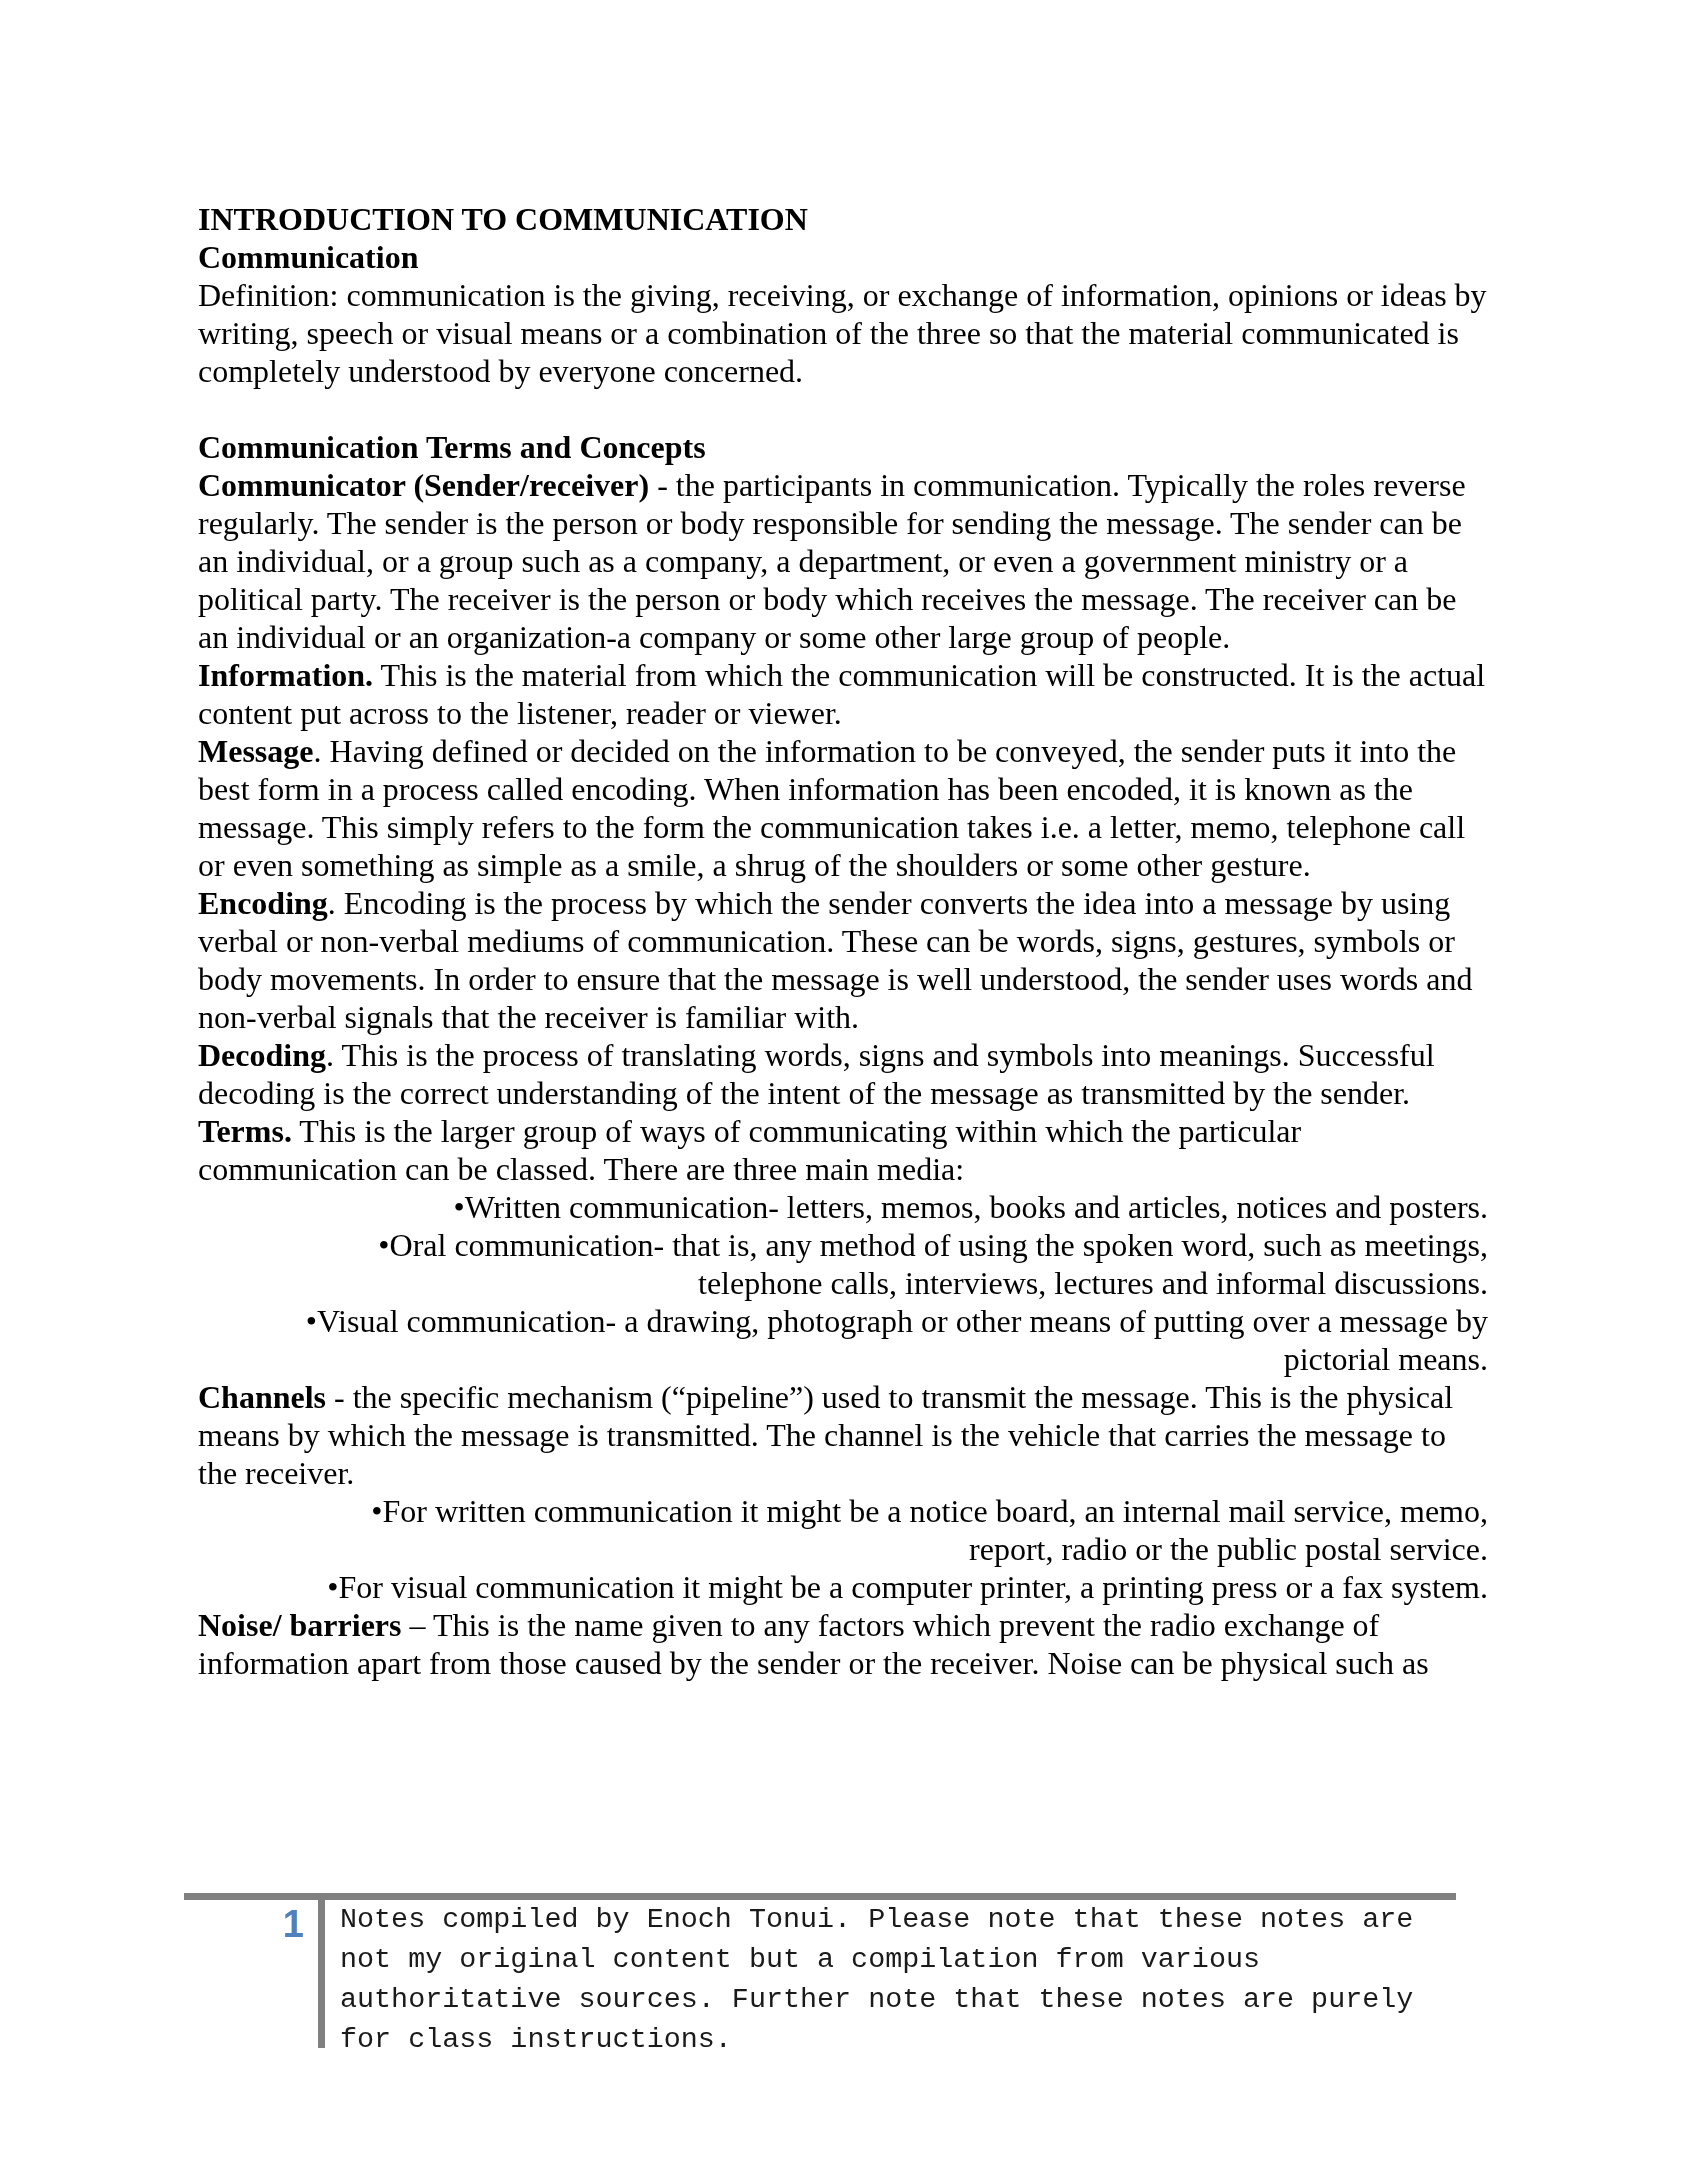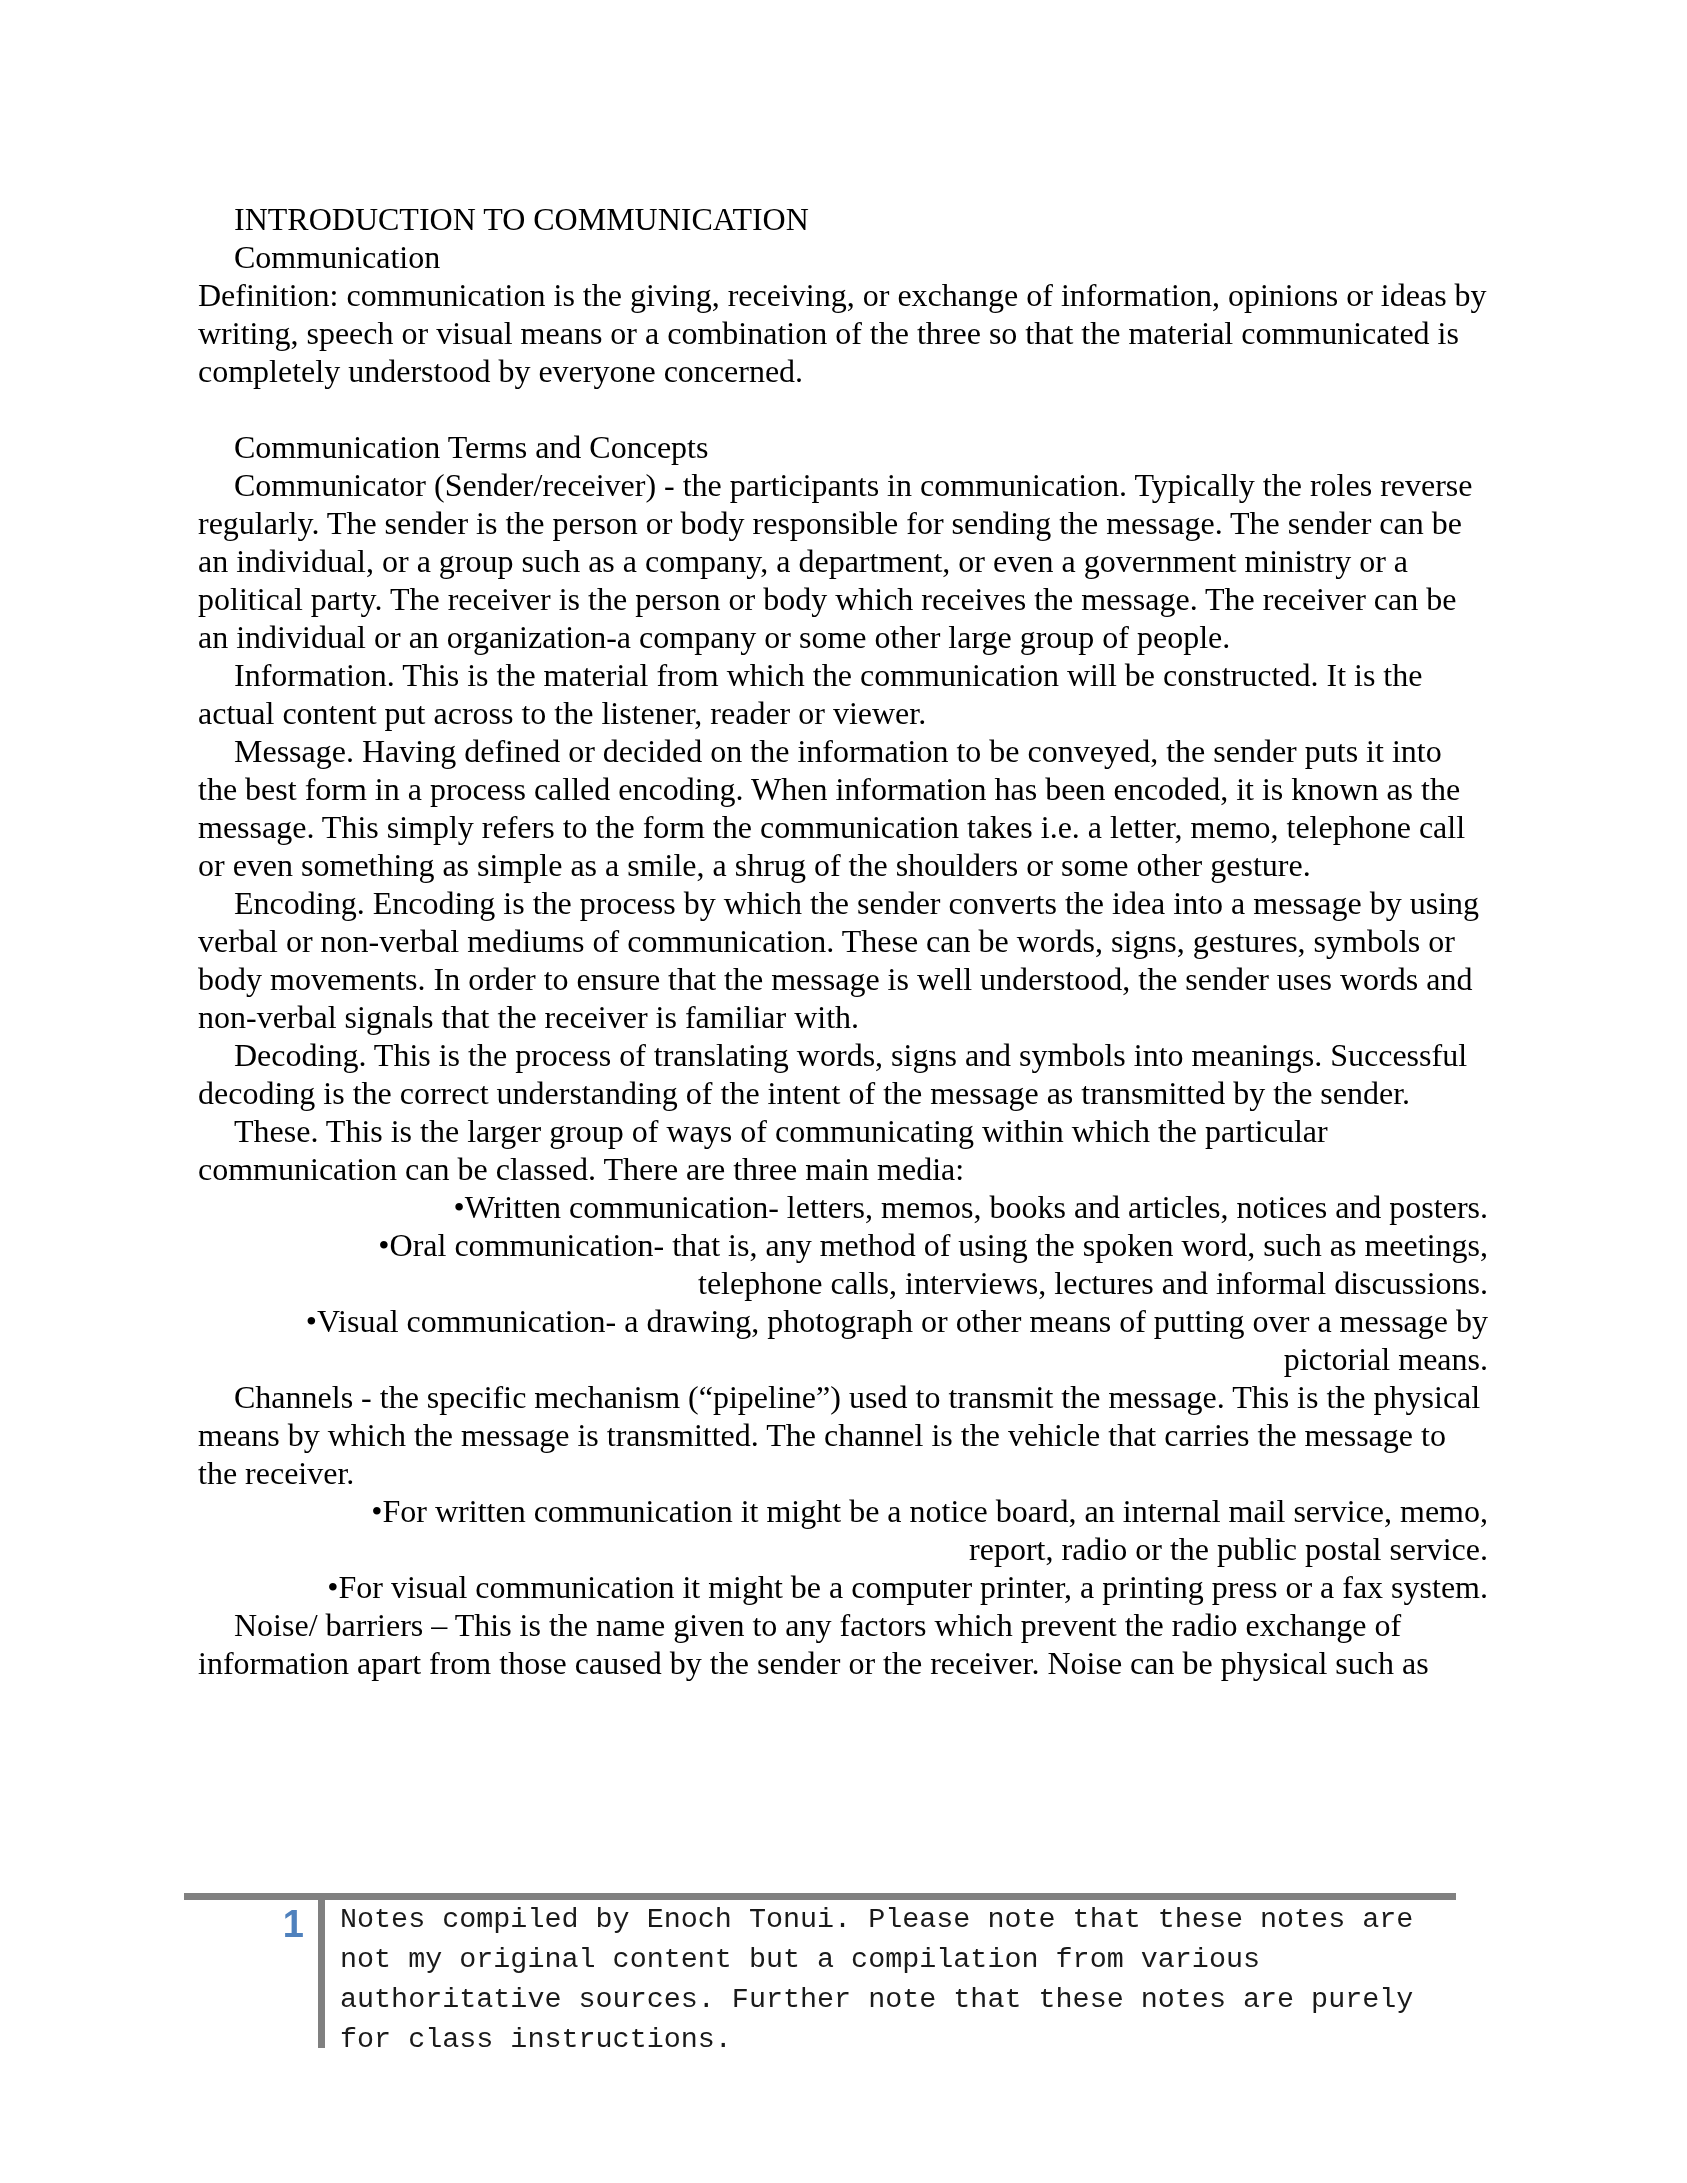--- a/index.html
+++ b/index.html
@@ -14,21 +14,21 @@
   }
   .content {
     position: absolute;
     left: 198px;
     top: 200px;
     width: 1290px;
     font-size: 32px;
     line-height: 38px;
   }
   .content p { margin: 0; }
-  .b { font-weight: normal; margin-left: 36px; }
+  .b { font-weight: bold; }
   .spacer { height: 38px; }
   .bullet { margin: 6px 0; text-align: right; }
   .marker { display: inline-block; width: 105px; }
   .footer-bar {
     position: absolute;
     left: 184px;
     top: 1893px;
     width: 1272px;
     height: 6.6px;
     background: #808080;
@@ -83,21 +83,21 @@
     <p><span class="b">Communicator (Sender/receiver)</span><span> - </span><span>the participants in communication.  Typically the roles reverse regularly. The sender is the person or body responsible for sending the message. The sender can be an individual, or a group such as a company, a department, or even a government ministry or a political party. The receiver is the person or body which receives the message. The receiver can be an individual or an organization-a company or some other large group of people.</span></p>
 
     <p><span class="b">Information.</span><span> </span><span>This is the material from which the communication will be constructed. It is the actual content put across to the listener, reader or viewer.</span></p>
 
     <p><span class="b">Message</span><span>. </span><span>Having defined or decided on the information to be conveyed, the sender puts it into the best form in a process called encoding. When information has been encoded, it is known as the message. This simply refers to the form the communication takes i.e. a letter, memo, telephone call or even something as simple as a smile, a shrug of the shoulders or some other gesture.</span></p>
 
     <p><span class="b">Encoding</span><span>. </span><span>Encoding is the process by which the sender converts the idea into a message by using verbal or non-verbal mediums of communication. These can be words, signs, gestures, symbols or body movements. In order to ensure that the message is well understood, the sender uses words and non-verbal signals that the receiver is familiar with.</span></p>
 
     <p><span class="b">Decoding</span><span>. </span><span>This is the process of translating words, signs and symbols into meanings. Successful decoding is the correct understanding of the intent of the message as transmitted by the sender.</span></p>
 
-    <p><span class="b">These.</span><span> </span><span>This is the larger group of ways of communicating within which the particular communication can be classed. There are three main media:</span></p>
+    <p><span class="b">Terms.</span><span> </span><span>This is the larger group of ways of communicating within which the particular communication can be classed. There are three main media:</span></p>
 
     <p class="bullet"><span class="marker">•</span><span>Written communication- letters, memos, books and articles, notices and posters.</span></p>
 
     <p class="bullet"><span class="marker">•</span><span>Oral communication- that is, any method of using the spoken word, such as meetings, telephone calls, interviews, lectures and informal discussions.</span></p>
 
     <p class="bullet"><span class="marker">•</span><span>Visual communication- a drawing, photograph or other means of putting over a message by pictorial means.</span></p>
 
     <p><span class="b">Channels</span><span> - </span><span>the specific mechanism (“pipeline”) used to transmit the message. This is the physical means by which the message is transmitted. The channel is the vehicle that carries the message to the receiver.</span></p>
 
     <p class="bullet"><span class="marker">•</span><span>For written communication it might be a notice board, an internal mail service, memo, report, radio or the public postal service.</span></p>

